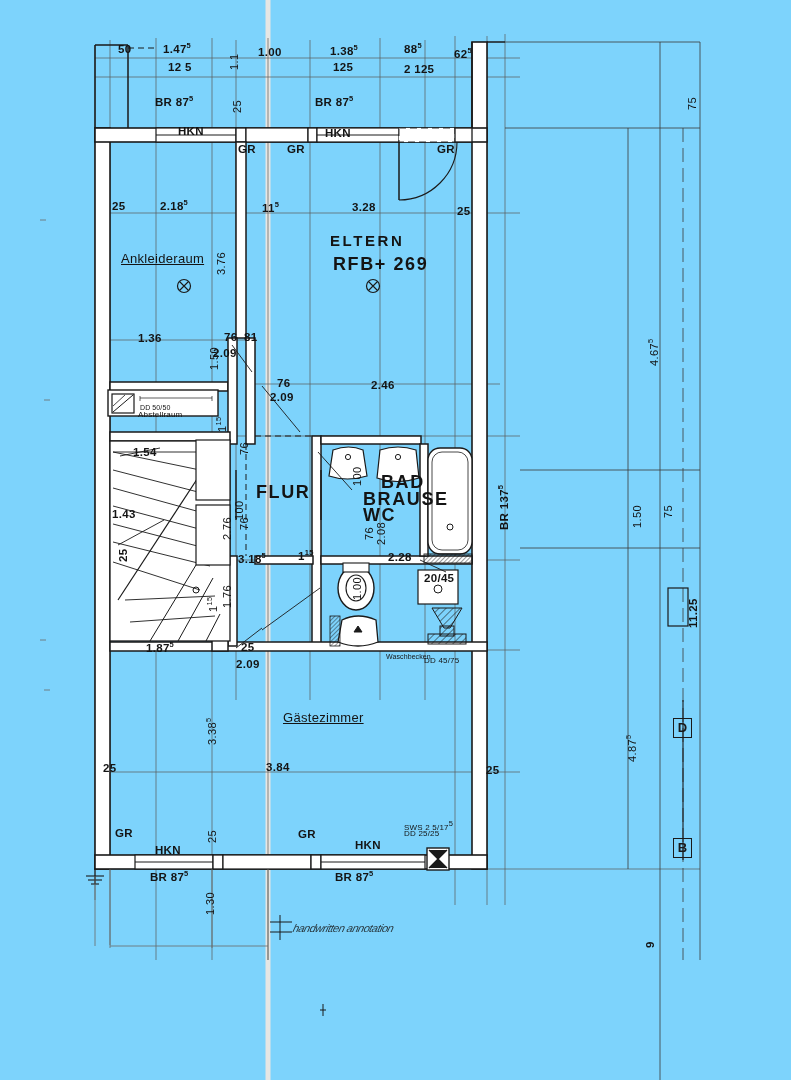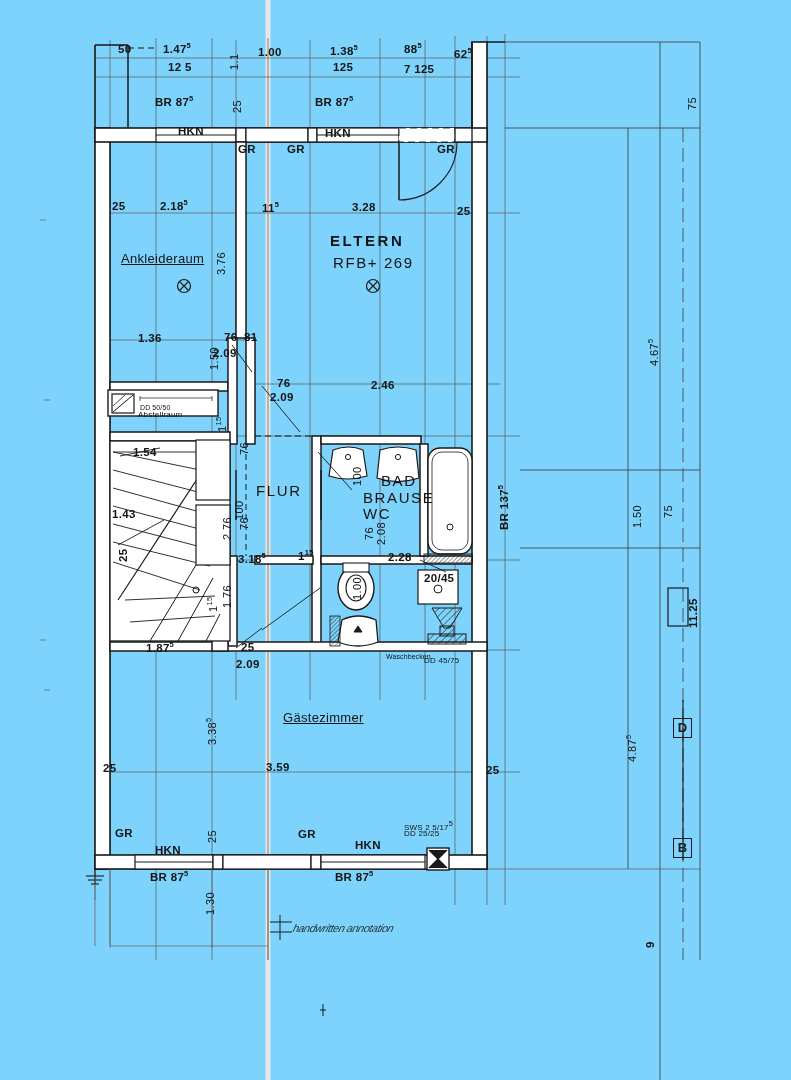--- a/index.html
+++ b/index.html
@@ -6,21 +6,21 @@
   body{width:791px;height:1080px;overflow:hidden;
        font-family:"Liberation Sans",sans-serif;color:#1a1a1a;}
   #sheet{position:relative;width:791px;height:1080px;background:#7dd3fc;}
   #sheet svg{position:absolute;left:0;top:0;}
   .lbl{position:absolute;white-space:nowrap;color:#141414;line-height:1;
        font-family:"Liberation Sans",sans-serif;}
   .dim{font-size:11px;letter-spacing:.4px;}
   .dim-b{font-size:11.5px;font-weight:bold;letter-spacing:.3px;}
   .room{font-size:13px;letter-spacing:.3px;text-decoration:underline;}
   .room-big{font-size:15px;font-weight:bold;letter-spacing:2.6px;}
-  .room-mid{font-size:15px;font-weight:normal;letter-spacing:1.6px;}
+  .room-mid{font-size:18px;font-weight:bold;letter-spacing:1.6px;}
   .tiny{font-size:8px;letter-spacing:.2px;}
   .tiny2{font-size:7px;letter-spacing:.1px;}
   .sup{font-size:7.5px;vertical-align:super;}
   .rot{transform-origin:0 0;transform:rotate(-90deg);}
   .marker{position:absolute;border:1.4px solid #1a1a1a;font-size:13px;
           font-weight:bold;text-align:center;line-height:18px;width:17px;height:18px;}
   .scribble{font-size:11px;font-style:italic;letter-spacing:-.5px;
             transform:skewX(-14deg);opacity:.82;}
 </style>
 </head>
@@ -282,21 +282,21 @@
 
   <div class="lbl dim-b" style="left:118px;top:44px">50</div>
   <div class="lbl dim-b" style="left:163px;top:42px"><span>1.47</span><span class="sup">5</span></div>
   <div class="lbl dim-b" style="left:258px;top:47px">1.00</div>
   <div class="lbl dim-b" style="left:330px;top:44px"><span>1.38</span><span class="sup">5</span></div>
   <div class="lbl dim-b" style="left:404px;top:42px"><span>88</span><span class="sup">5</span></div>
   <div class="lbl dim-b" style="left:454px;top:47px"><span>62</span><span class="sup">5</span></div>
 
   <div class="lbl dim-b" style="left:168px;top:62px">12 5</div>
   <div class="lbl dim-b" style="left:333px;top:62px">125</div>
-  <div class="lbl dim-b" style="left:404px;top:64px"><span>7 125</span></div>
+  <div class="lbl dim-b" style="left:404px;top:64px"><span>2 125</span></div>
 
   <div class="lbl dim rot" style="left:229px;top:70px">1.1</div>
   <div class="lbl dim rot" style="left:232px;top:113px">25</div>
 
   <div class="lbl dim-b" style="left:155px;top:95px"><span>BR 87</span><span class="sup">5</span></div>
   <div class="lbl dim-b" style="left:315px;top:95px"><span>BR 87</span><span class="sup">5</span></div>
 
   <div class="lbl dim-b" style="left:178px;top:126px">HKN</div>
   <div class="lbl dim-b" style="left:238px;top:144px">GR</div>
   <div class="lbl dim-b" style="left:287px;top:144px">GR</div>
@@ -369,21 +369,21 @@
 
   <div class="lbl tiny2" style="left:386px;top:653px">Waschbecken</div>
   <div class="lbl tiny" style="left:424px;top:657px">DD 45/75</div>
 
   <div class="lbl dim-b" style="left:146px;top:641px"><span>1.87</span><span class="sup">5</span></div>
   <div class="lbl dim-b" style="left:241px;top:642px">25</div>
   <div class="lbl dim-b" style="left:236px;top:659px">2.09</div>
 
   <div class="lbl room" style="left:283px;top:711px">Gästezimmer</div>
   <div class="lbl dim rot" style="left:205px;top:745px"><span>3.38</span><span class="sup">5</span></div>
-  <div class="lbl dim-b" style="left:266px;top:762px">3.59</div>
+  <div class="lbl dim-b" style="left:266px;top:762px">3.84</div>
   <div class="lbl dim-b" style="left:103px;top:763px">25</div>
   <div class="lbl dim-b" style="left:486px;top:765px">25</div>
 
   <div class="lbl dim-b" style="left:115px;top:828px">GR</div>
   <div class="lbl dim-b" style="left:155px;top:845px">HKN</div>
   <div class="lbl dim rot" style="left:207px;top:843px">25</div>
   <div class="lbl dim-b" style="left:298px;top:829px">GR</div>
   <div class="lbl dim-b" style="left:355px;top:840px">HKN</div>
   <div class="lbl dim-b" style="left:150px;top:870px"><span>BR 87</span><span class="sup">5</span></div>
   <div class="lbl dim-b" style="left:335px;top:870px"><span>BR 87</span><span class="sup">5</span></div>

